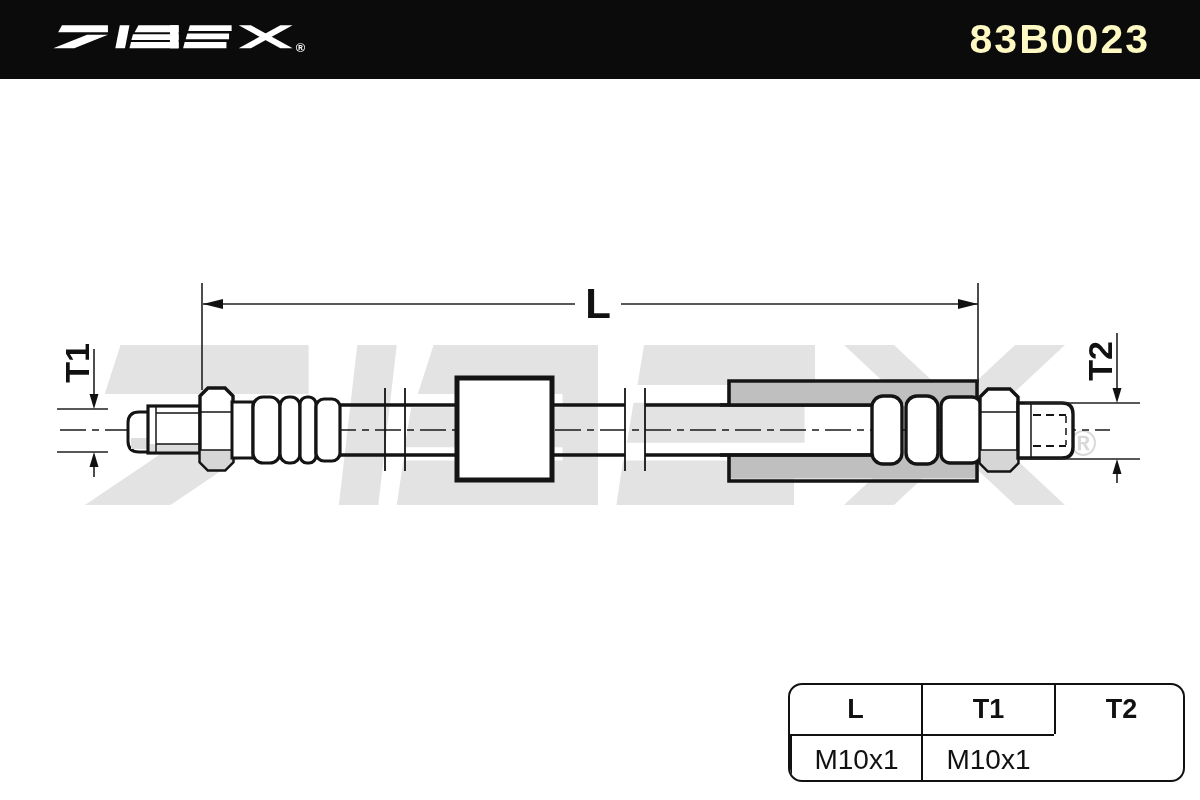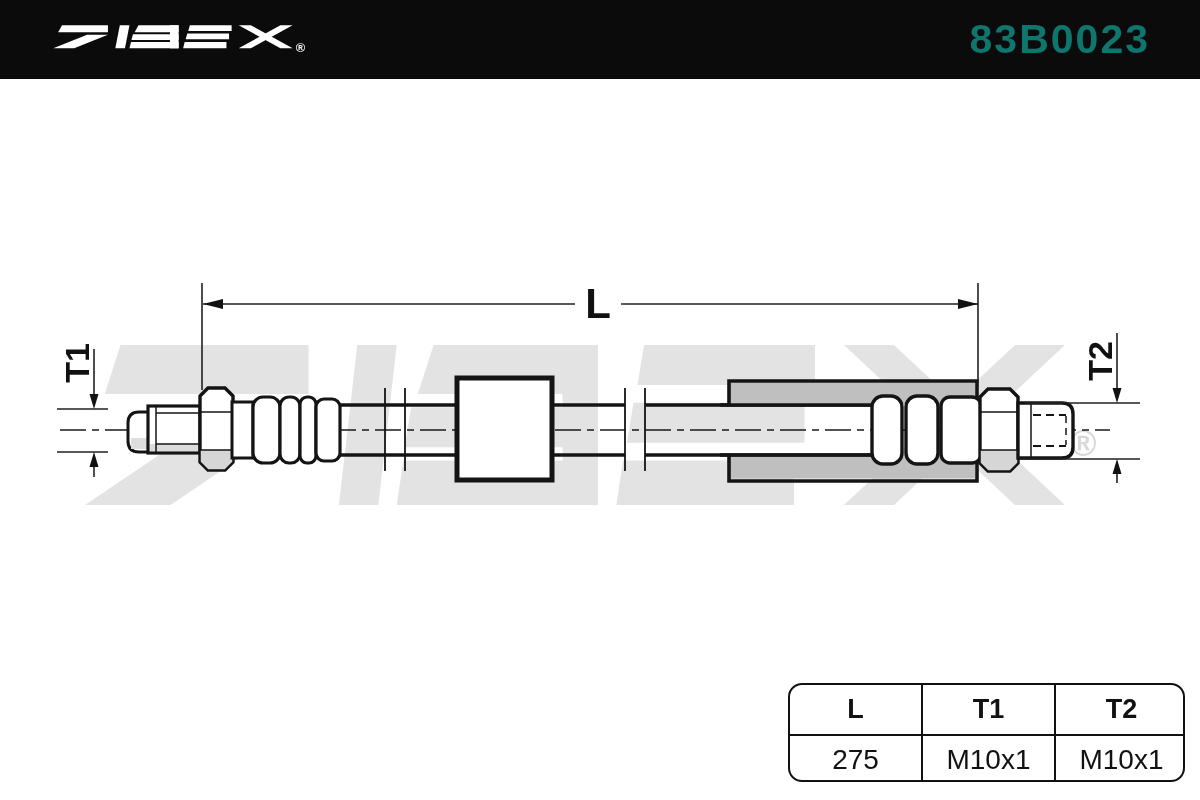--- a/index.html
+++ b/index.html
@@ -2,21 +2,21 @@
 <html><head>
 <meta charset="utf-8">
 <style>
   html,body{margin:0;padding:0;background:#ffffff;}
   .stage{position:relative;width:1200px;height:800px;background:#ffffff;overflow:hidden;
          font-family:"Liberation Sans",sans-serif;}
   
   .header-bar{position:absolute;left:0;top:0;width:1200px;height:79px;background:#0b0b0b;}
   .logo-svg{position:absolute;left:42px;top:13px;color:#ffffff;}
   .part-number{position:absolute;right:50px;top:0;height:79px;line-height:79px;
-               color:#0f766e;font-size:41px;font-weight:700;letter-spacing:2px;}
+               color:#fef9c3;font-size:41px;font-weight:700;letter-spacing:2px;}
   
   .drawing-svg{position:absolute;left:0;top:0;width:1200px;height:800px;}
   .dim-label{font-size:42px;font-weight:700;fill:#111111;}
   .dim-label-small{font-size:34px;font-weight:700;fill:#111111;}
   .wm-reg{font-size:36px;font-weight:700;fill:#d9d9d9;}
   .hd-reg{font-size:40px;font-weight:700;fill:#ffffff;}
   
   .spec-table{position:absolute;left:788px;top:683px;width:397px;height:99px;
               display:grid;grid-template-columns:131px 133px 133px;grid-template-rows:49px 50px;
               border:2.5px solid #111111;border-radius:14px;background:#ffffff;
@@ -157,18 +157,17 @@
       <use href="#ridex-letters" fill="currentColor"></use>
       <text class="hd-reg" x="790" y="122">®</text>
     </svg>
     <span class="part-number">83B0023</span>
   </div>
 
   <div class="spec-table">
     <div class="spec-cell head c1 r1">L</div>
     <div class="spec-cell head c2 r1">T1</div>
     <div class="spec-cell head c3 r1">T2</div>
-    <div class="spec-cell c1 r2">275</div>
     <div class="spec-cell c2 r2">M10x1</div>
     <div class="spec-cell c3 r2">M10x1</div>
   </div>
 
 </div>
 
 </body></html>

